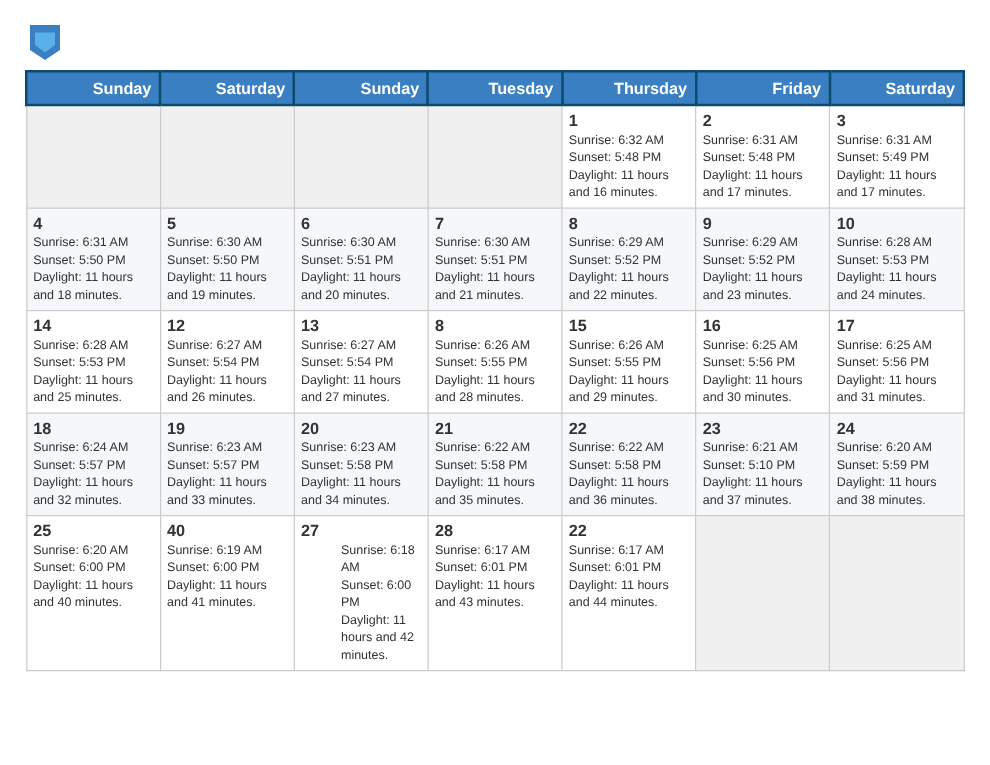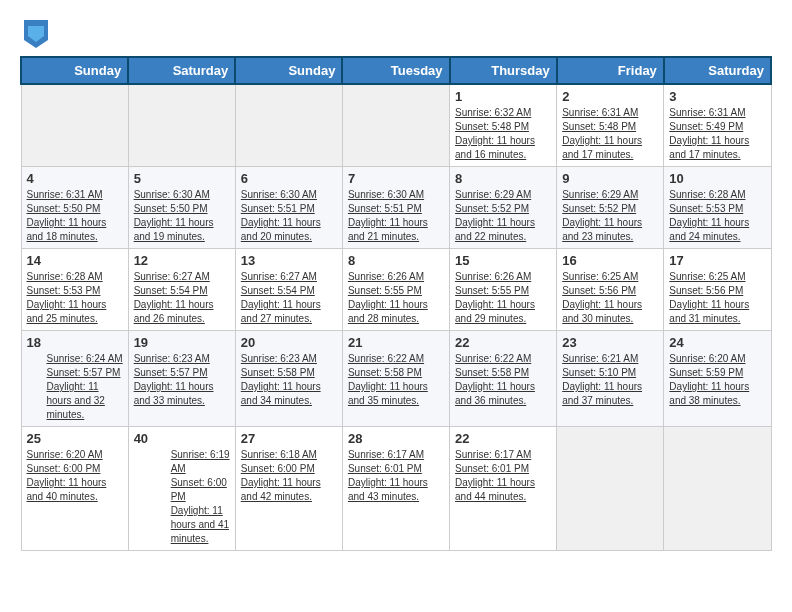--- a/index.html
+++ b/index.html
@@ -85,21 +85,20 @@
     .day-number {
       font-size: 13px;
       font-weight: bold;
       margin-bottom: 2px;
       display: block;
     }
     .day-info {
       font-size: 10px;
       line-height: 1.4;
       color: #333;
-      text-decoration: underline;
     }
     .empty-cell {
       background: #f0f0f0 !important;
     }
   </style>
 </head>
 <body>
 
 <div class="header-area">
   <div class="logo">
@@ -239,21 +238,21 @@
         <td>
           <span class="day-number">17</span>
           <div class="day-info" style="white-space: pre-line;">Sunrise: 6:25 AM
 Sunset: 5:56 PM
 Daylight: 11 hours and 31 minutes.</div>
         </td>
       </tr>
       <tr>
         <td>
           <span class="day-number">18</span>
-          <div class="day-info" style="white-space: pre-line; margin-left: 20px;">Sunrise: 6:24 AM
+          <div class="day-info" style="white-space: pre-line;">Sunrise: 6:24 AM
 Sunset: 5:57 PM
 Daylight: 11 hours and 32 minutes.</div>
         </td>
         <td>
           <span class="day-number">19</span>
           <div class="day-info" style="white-space: pre-line;">Sunrise: 6:23 AM
 Sunset: 5:57 PM
 Daylight: 11 hours and 33 minutes.</div>
         </td>
         <td>
@@ -289,27 +288,27 @@
       </tr>
       <tr>
         <td>
           <span class="day-number">25</span>
           <div class="day-info" style="white-space: pre-line;">Sunrise: 6:20 AM
 Sunset: 6:00 PM
 Daylight: 11 hours and 40 minutes.</div>
         </td>
         <td>
           <span class="day-number">40</span>
-          <div class="day-info" style="white-space: pre-line; margin-left: 37px;">Sunrise: 6:19 AM
+          <div class="day-info" style="white-space: pre-line;">Sunrise: 6:19 AM
 Sunset: 6:00 PM
 Daylight: 11 hours and 41 minutes.</div>
         </td>
         <td>
           <span class="day-number">27</span>
-          <div class="day-info" style="white-space: pre-line;">Sunrise: 6:18 AM
+          <div class="day-info" style="white-space: pre-line; margin-left: 32px;">Sunrise: 6:18 AM
 Sunset: 6:00 PM
 Daylight: 11 hours and 42 minutes.</div>
         </td>
         <td>
           <span class="day-number">28</span>
           <div class="day-info" style="white-space: pre-line;">Sunrise: 6:17 AM
 Sunset: 6:01 PM
 Daylight: 11 hours and 43 minutes.</div>
         </td>
         <td>

